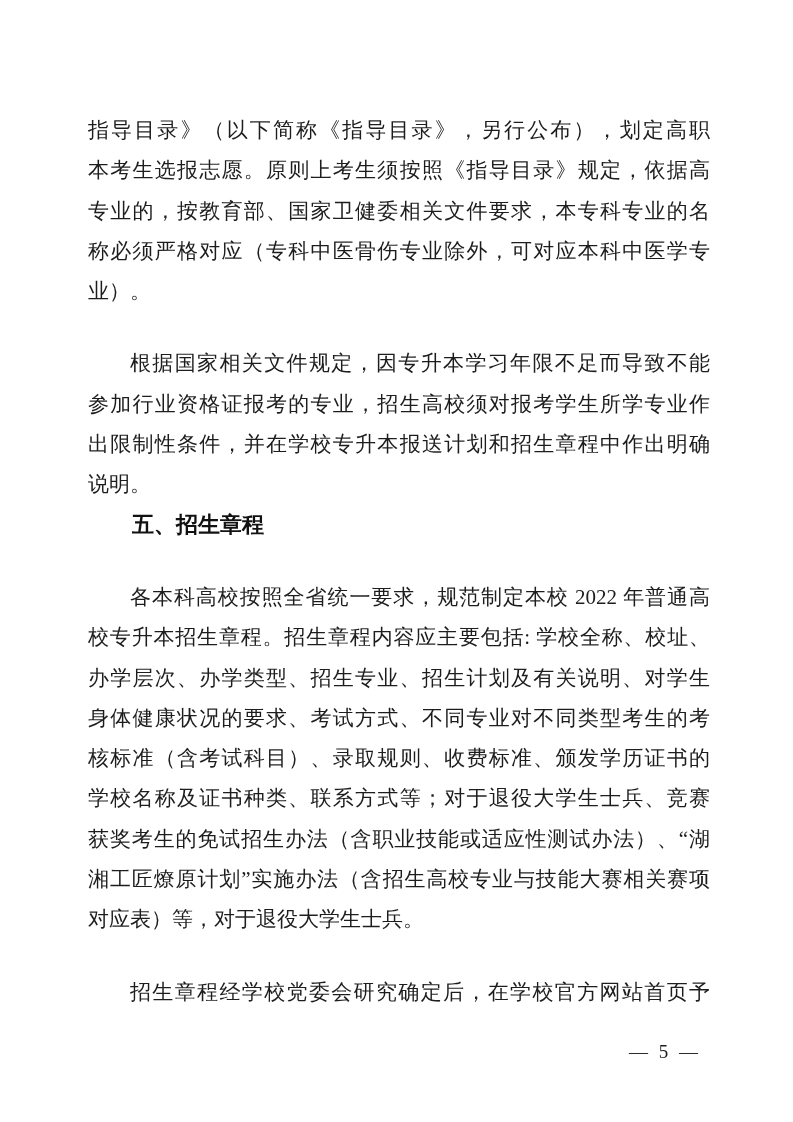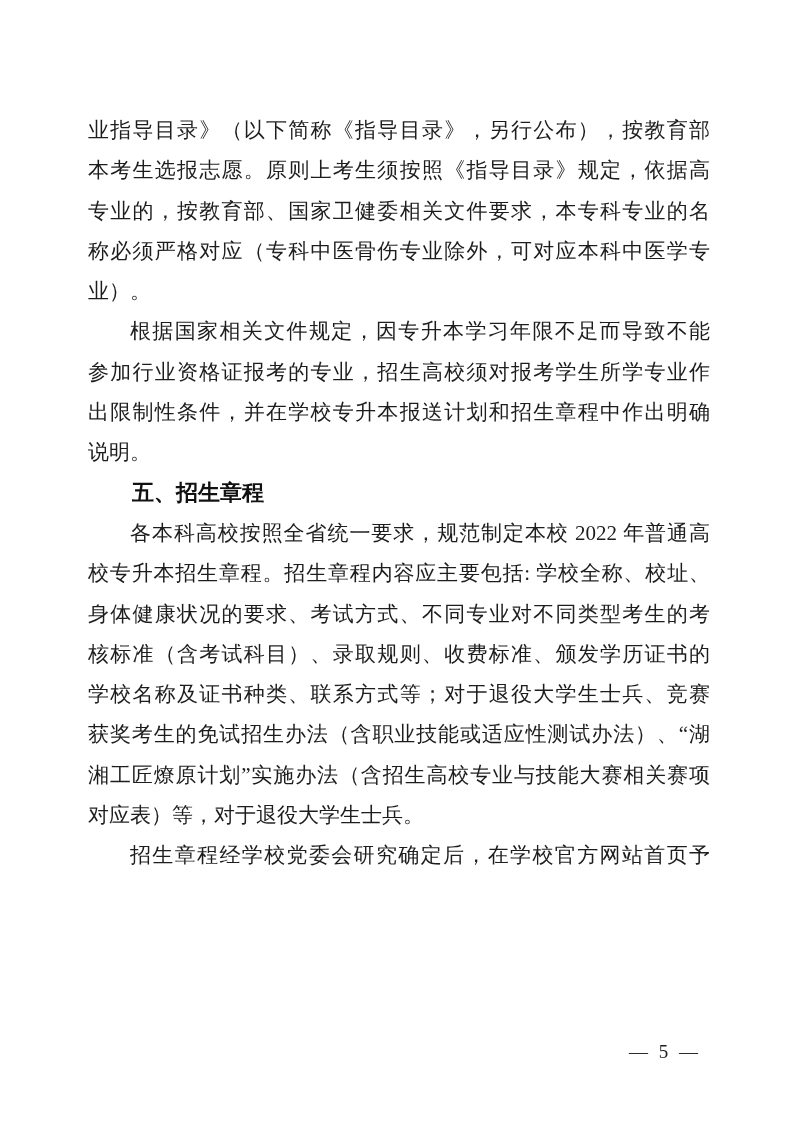--- a/index.html
+++ b/index.html
@@ -28,20 +28,21 @@
     text-align: justify;
     text-align-last: justify;
     white-space: pre-wrap;
   }
   .line.end {
     text-align: left;
     text-align-last: left;
   }
   .line.indent {
     text-indent: 2em;
+    margin-top: 32px;
   }
   .line.heading {
     font-family: "Liberation Sans", "DejaVu Sans", sans-serif;
     font-weight: bold;
     color: var(--heading-ink, #111111);
     font-size: 22px;
     text-align: right;
     text-align-last: left;
     text-indent: 2em;
   }
@@ -53,32 +54,33 @@
     line-height: 24px;
     letter-spacing: 3px;
     color: var(--ink, #1d1d1d);
   }
 </style>
 </head>
 <body>
 
 <div class="page">
   <div class="text-block" id="text-block">
-      <div class="line fill">业指导目录》（以下简称《指导目录》，另行公布），按教育部</div>
+      <div class="line fill">指导目录》（以下简称《指导目录》，另行公布），划定高职</div>
       <div class="line fill">本考生选报志愿。原则上考生须按照《指导目录》规定，依据高</div>
       <div class="line fill">专业的，按教育部、国家卫健委相关文件要求，本专科专业的名</div>
       <div class="line fill">称必须严格对应（专科中医骨伤专业除外，可对应本科中医学专</div>
       <div class="line end">业）。</div>
       <div class="line fill indent">根据国家相关文件规定，因专升本学习年限不足而导致不能</div>
       <div class="line fill">参加行业资格证报考的专业，招生高校须对报考学生所学专业作</div>
       <div class="line fill">出限制性条件，并在学校专升本报送计划和招生章程中作出明确</div>
       <div class="line end">说明。</div>
       <div class="line heading">五、招生章程</div>
       <div class="line fill indent">各本科高校按照全省统一要求，规范制定本校 2022 年普通高</div>
       <div class="line fill">校专升本招生章程。招生章程内容应主要包括: 学校全称、校址、</div>
+      <div class="line fill">办学层次、办学类型、招生专业、招生计划及有关说明、对学生</div>
       <div class="line fill">身体健康状况的要求、考试方式、不同专业对不同类型考生的考</div>
       <div class="line fill">核标准（含考试科目）、录取规则、收费标准、颁发学历证书的</div>
       <div class="line fill">学校名称及证书种类、联系方式等；对于退役大学生士兵、竞赛</div>
       <div class="line fill">获奖考生的免试招生办法（含职业技能或适应性测试办法）、“湖</div>
       <div class="line fill">湘工匠燎原计划”实施办法（含招生高校专业与技能大赛相关赛项</div>
       <div class="line end">对应表）等，对于退役大学生士兵。</div>
       <div class="line fill indent">招生章程经学校党委会研究确定后，在学校官方网站首页予</div>
     </div>
   <div class="page-number">— 5 —</div>
 </div>

